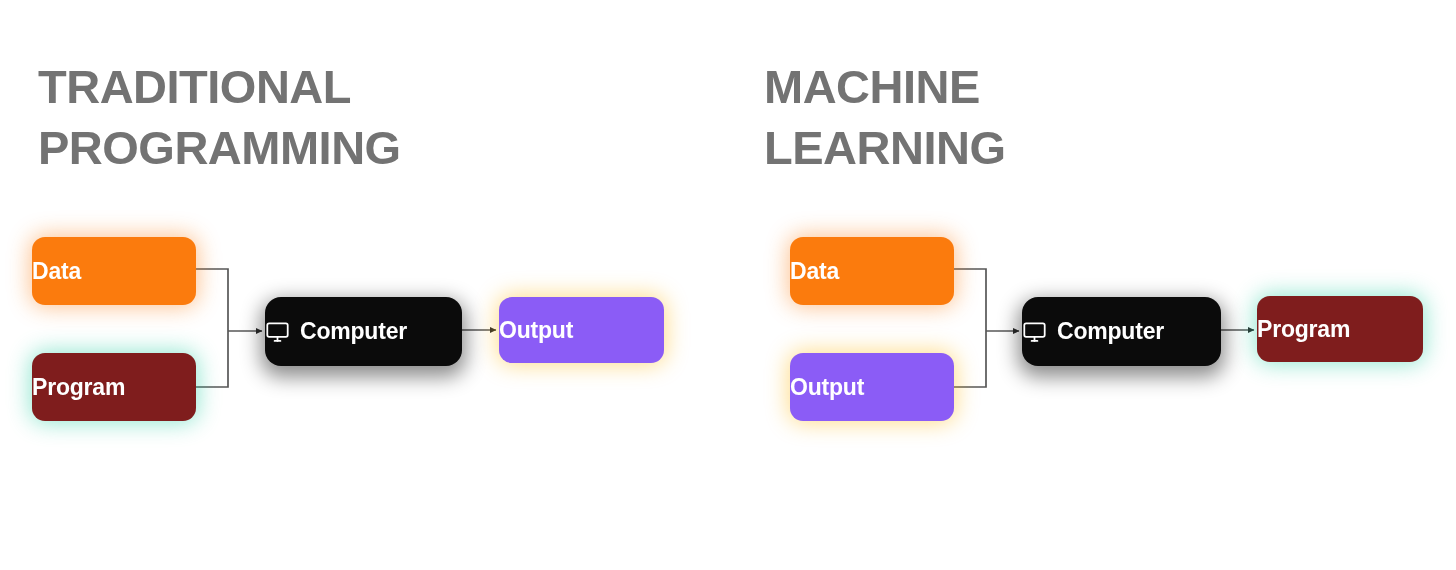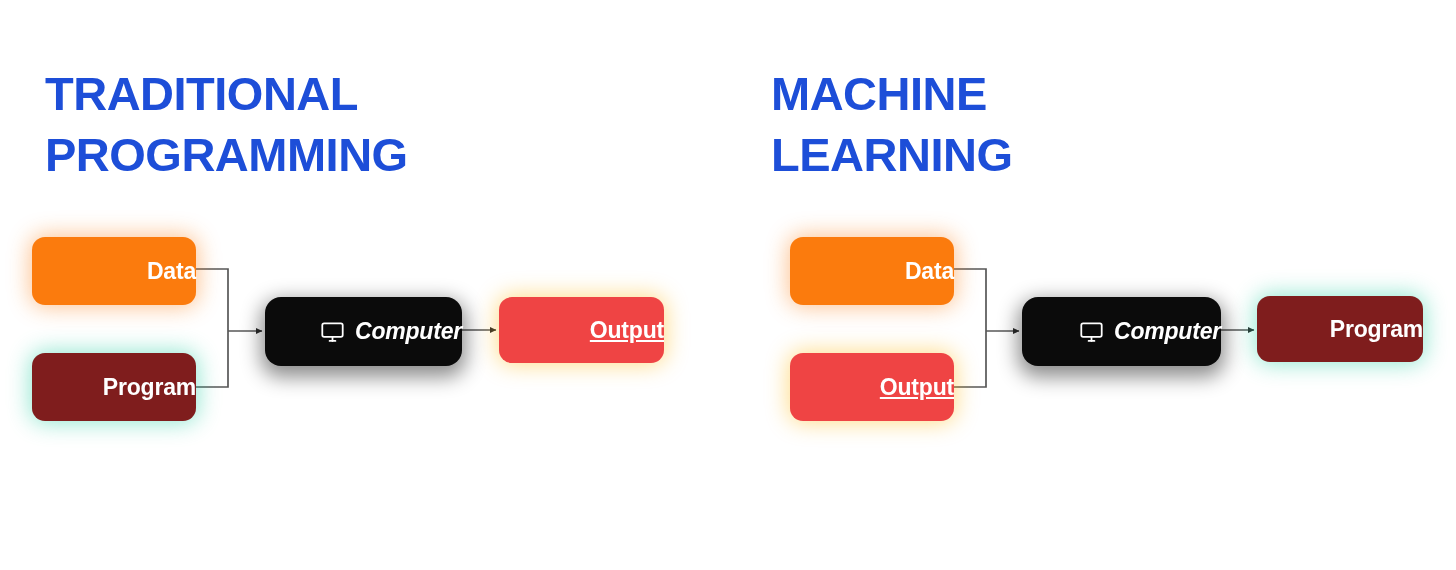--- a/index.html
+++ b/index.html
@@ -25,64 +25,62 @@
   .panel-right { left: 726px; width: 696px; }
 
   .panel-title {
     position: absolute;
     left: 38px;
     top: 56px;
     font-size: 47px;
     line-height: 61px;
     font-weight: 800;
     letter-spacing: -0.5px;
-    color: #1d4ed8;
+    color: #737373;
     text-transform: uppercase;
     white-space: pre-line;
-    margin: 7px;
+    margin: 0;
   }
 
   .node {
     position: absolute;
     display: flex;
     align-items: center;
-    justify-content: flex-end;
+    justify-content: flex-start;
     box-sizing: border-box;
     border-radius: 13px;
     color: #ffffff;
     font-weight: 800;
     font-size: 23px;
     letter-spacing: -0.2px;
     white-space: nowrap;
   }
 
   .node-orange {
     background: #FB7B0D;
     box-shadow: 0 0 22px 2px rgba(251,123,13,0.45);
   }
   .node-green {
     background: #7f1d1d;
     box-shadow: 0 0 22px 2px rgba(15,201,154,0.45);
   }
   .node-amber {
-    background: #ef4444;
+    background: #8b5cf6;
     box-shadow: 0 0 22px 2px rgba(255,179,0,0.45);
-    text-decoration: underline;
   }
   .node-black {
     background: #0B0B0B;
     border-radius: 16px;
     box-shadow: 0 7px 20px 4px rgba(0,0,0,0.45);
   }
 
   .node-black .node-inner {
     display: flex;
     align-items: center;
     gap: 10px;
-    font-style: italic;
   }
   .monitor-icon {
     display: block;
     width: 25px;
     height: 25px;
     flex: none;
   }
 
   
   .wires {

